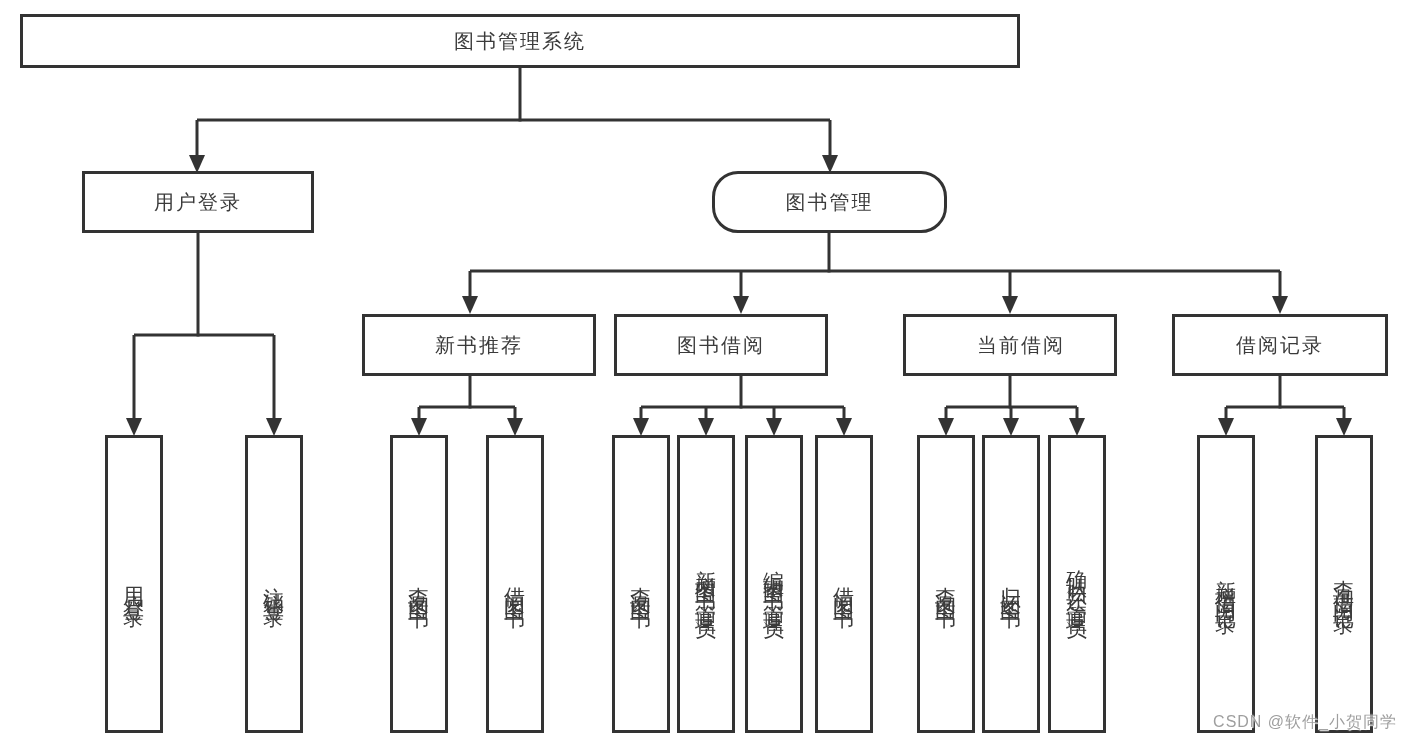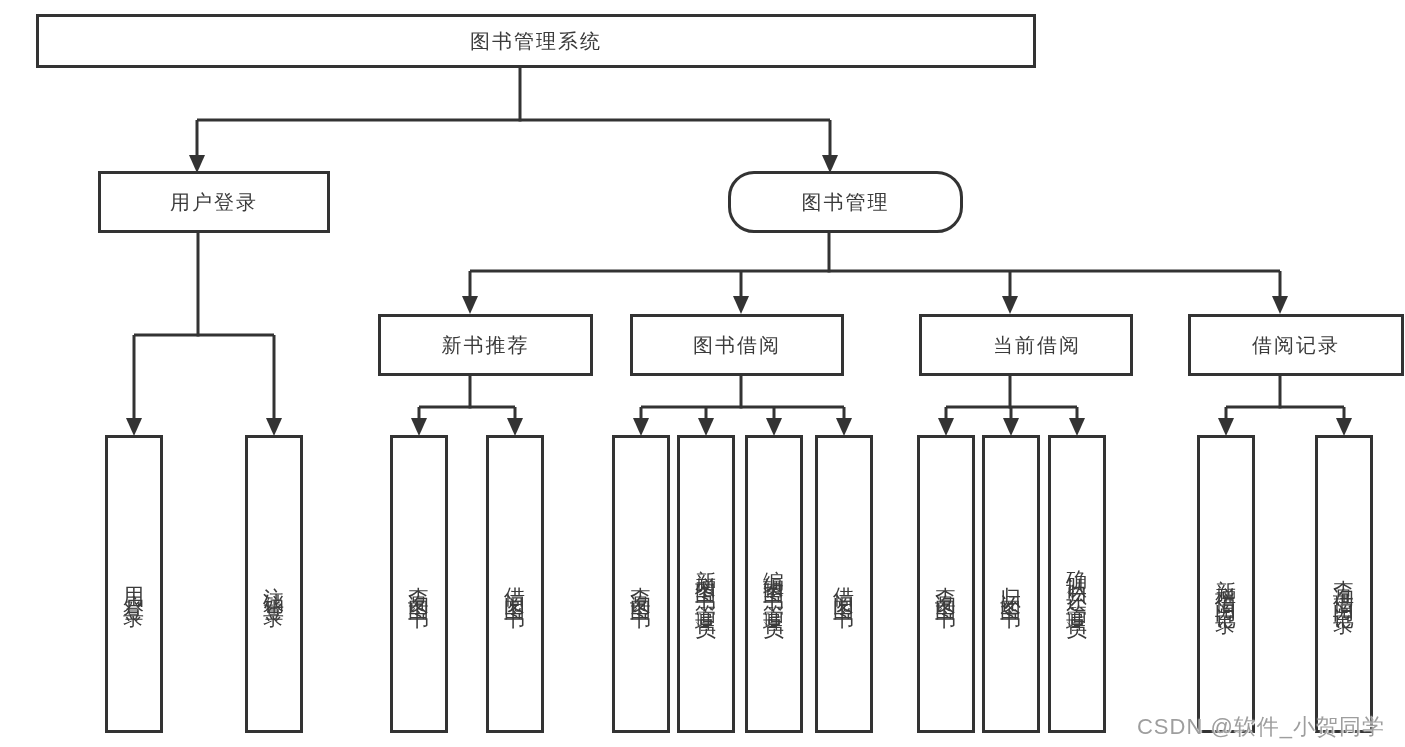--- a/index.html
+++ b/index.html
@@ -25,61 +25,60 @@
     border: 3px solid #333333;
     color: #3b3b3b;
     display: flex;
     align-items: center;
     justify-content: center;
     z-index: 2;
   }
   .h-node {
     font-size: 20px;
     letter-spacing: 2px;
-    margin-left: 16px;
   }
   .root-node {
     left: 20px; top: 14px; width: 1000px; height: 54px;
     font-size: 20px;
   }
   .lvl2 { top: 171px; height: 62px; }
   .lvl3 { top: 314px; height: 62px; }
   .leaf {
     top: 435px; height: 298px; width: 58px;
     writing-mode: vertical-rl;
     text-orientation: mixed;
     font-size: 21px;
     letter-spacing: 7px;
     line-height: 1;
     text-align: center;
   }
   .n-user-login   { left: 82px;  width: 232px; }
   .n-book-mgmt    { left: 712px; width: 235px; border-radius: 26px; }
-  .n-new-book     { left: 362px; width: 215px; }
+  .n-new-book     { left: 362px; width: 234px; }
   .n-book-borrow  { left: 614px; width: 214px; }
   .n-cur-borrow   { left: 903px; width: 214px; padding-left: 22px; }
   .n-borrow-rec   { left: 1172px; width: 216px; }
   .leaf-ul1 { left: 105px; }
   .leaf-ul2 { left: 245px; }
   .leaf-nb1 { left: 390px; }
   .leaf-nb2 { left: 486px; }
   .leaf-bb1 { left: 612px; }
   .leaf-bb2 { left: 677px; }
   .leaf-bb3 { left: 745px; }
   .leaf-bb4 { left: 815px; }
   .leaf-cb1 { left: 917px; }
   .leaf-cb2 { left: 982px; }
   .leaf-cb3 { left: 1048px; }
   .leaf-br1 { left: 1197px; }
   .leaf-br2 { left: 1315px; }
   .watermark {
     position: absolute;
-    right: 20px; top: 712px;
+    right: 8px; top: 712px;
     z-index: 5;
-    font-size: 22px;
+    font-size: 16px;
     color: #9e9e9e;
     text-shadow: 0 0 2px #ffffff, 1px 1px 1px #ffffff;
     letter-spacing: 1px;
   }
 </style>
 </head>
 <body>
 
 <div class="stage">
 

